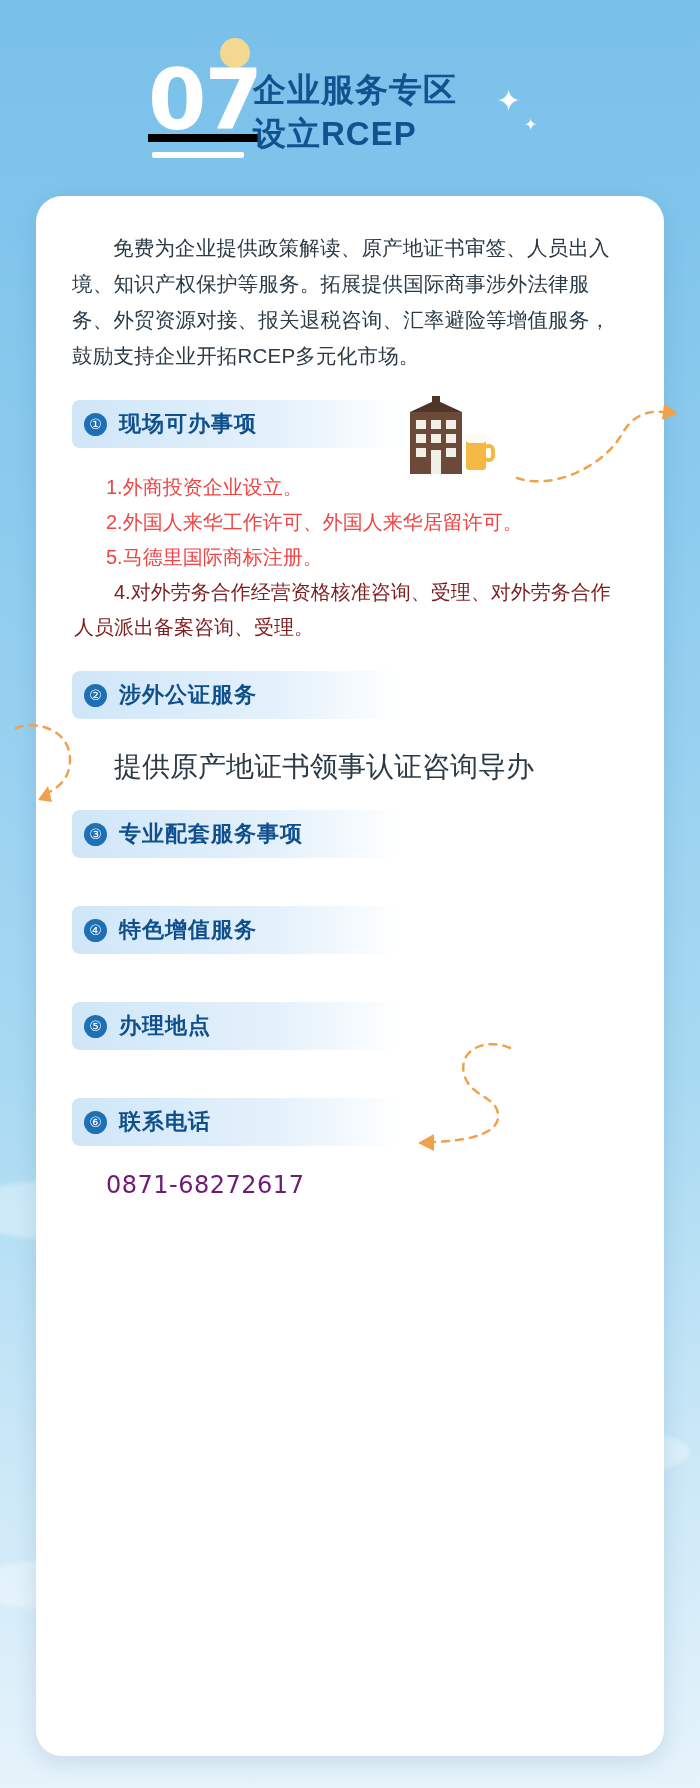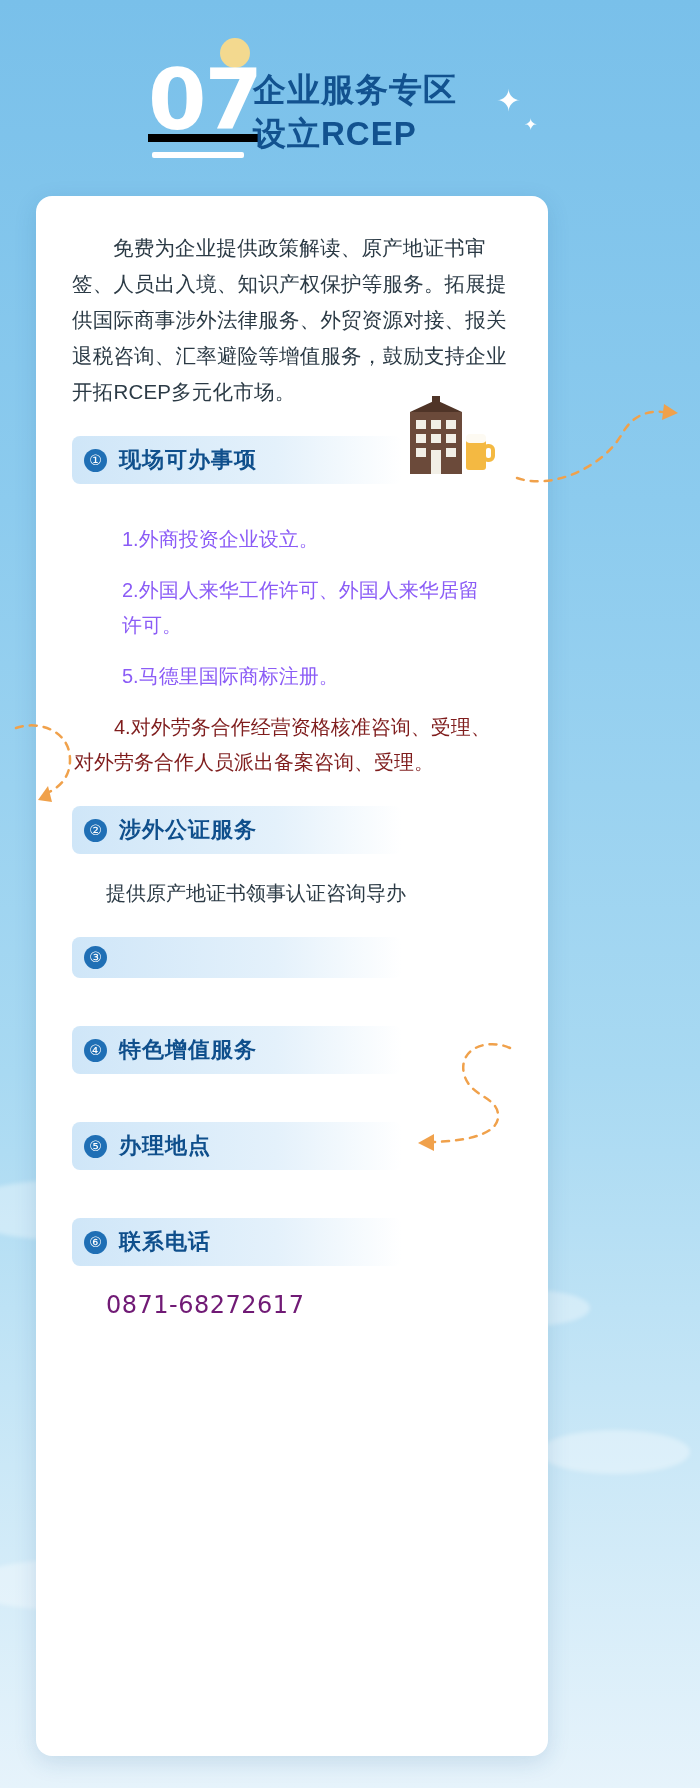--- a/index.html
+++ b/index.html
@@ -94,24 +94,24 @@
     left: 28px;
     top: 24px;
     font-size: 16px;
   }
 
   
   .card {
     position: absolute;
     left: 36px;
     top: 196px;
-    width: 512px;
+    width: 628px;
     min-height: 1560px;
     background: #ffffff;
-    border-radius: 16px;
+    border-radius: 26px;
     box-shadow: 0 6px 22px rgba(30, 90, 140, 0.15);
     padding: 34px 36px 40px 36px;
     box-sizing: border-box;
   }
   .intro {
     font-size: 20.5px;
     line-height: 36px;
     color: #2b3a45;
     text-indent: 2em;
     letter-spacing: 0.2px;
@@ -154,29 +154,29 @@
     color: #7f1d1d;
     margin: 0;
     padding: 0 2px;
   }
   .body-text.indent {
     text-indent: 2em;
   }
   .list-text {
     font-size: 20px;
     line-height: 35px;
-    color: #8b5cf6;
-    margin: 16px;
+    color: #ef4444;
+    margin: 0;
     padding-left: 34px;
   }
   .plain-line {
-    font-size: 20px;
+    font-size: 28px;
     line-height: 35px;
     color: #2b3a45;
-    margin: 0;
+    margin: 8px;
     padding-left: 34px;
   }
   .phone {
     font-size: 24px;
     line-height: 35px;
     color: #701a75;
     margin: 0;
     padding-left: 34px;
     font-family: "DejaVu Sans", sans-serif;
     letter-spacing: 0.5px;
@@ -242,20 +242,21 @@
 
     <div class="section-head">
       <span class="badge">②</span>
       <span class="section-title">涉外公证服务</span>
     </div>
     <div class="gap-sm"></div>
     <p class="plain-line">提供原产地证书领事认证咨询导办</p>
 
     <div class="section-head">
       <span class="badge">③</span>
+      <span class="section-title">专业配套服务事项</span>
     </div>
     <div class="gap-sm"></div>
 
     <div class="section-head">
       <span class="badge">④</span>
       <span class="section-title">特色增值服务</span>
     </div>
     <div class="gap-sm"></div>
 
     <div class="section-head">

